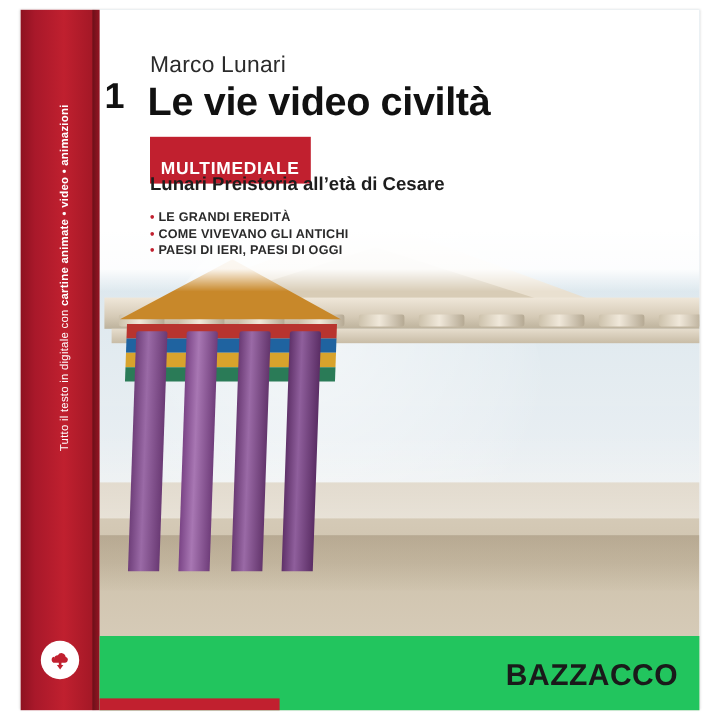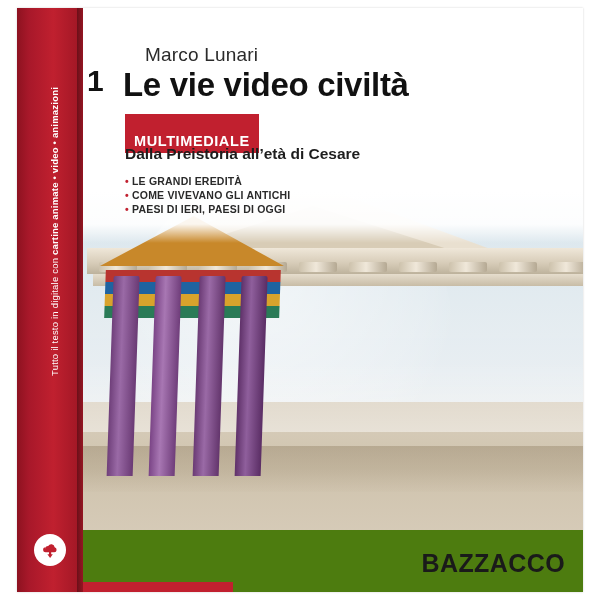--- a/index.html
+++ b/index.html
@@ -254,21 +254,20 @@
     color: #111111;
   }
 
   .author {
     position: absolute;
     left: 42px;
     top: 36px;
     font-size: 19px;
     color: #2b2b2b;
     letter-spacing: 0.2px;
-    margin-left: 20px;
   }
   .main-title {
     position: absolute;
     left: 40px;
     top: 58px;
     font-size: 33px;
     font-weight: bold;
     color: #111111;
     letter-spacing: -0.3px;
     white-space: nowrap;
@@ -308,21 +307,21 @@
     font-weight: bold;
   }
 
   
   .publisher-band {
     position: absolute;
     left: 66px;
     right: 0;
     bottom: 0;
     height: 62px;
-    background: #4d7c0f;
+    background: #22c55e;
     z-index: 7;
   }
   .publisher-name {
     position: absolute;
     right: 18px;
     bottom: 14px;
     font-size: 25px;
     font-weight: bold;
     color: #1a1a1a;
     letter-spacing: 0.4px;
@@ -380,21 +379,21 @@
           <div class="paint-col" style="left:136px;background:linear-gradient(to right,#5f3169,#8f5f9c 40%,#5a2d64);"></div>
         </div>
       </div>
     </div>
 
     <div class="text-panel">
       <div class="volume-number">1</div>
       <div class="author">Marco Lunari</div>
       <div class="main-title">Le vie video civiltà</div>
       <div class="multimedia-badge">MULTIMEDIALE</div>
-      <div class="subtitle">Dalla Preistoria all’età di Cesare</div>
+      <div class="subtitle">Lunari Preistoria all’età di Cesare</div>
       <div class="bullets">
         <div>LE GRANDI EREDITÀ</div>
         <div>COME VIVEVANO GLI ANTICHI</div>
         <div>PAESI DI IERI, PAESI DI OGGI</div>
       </div>
     </div>
 
     <div class="publisher-band">
       <div class="publisher-accent"></div>
       <div class="publisher-name">BAZZACCO</div>

